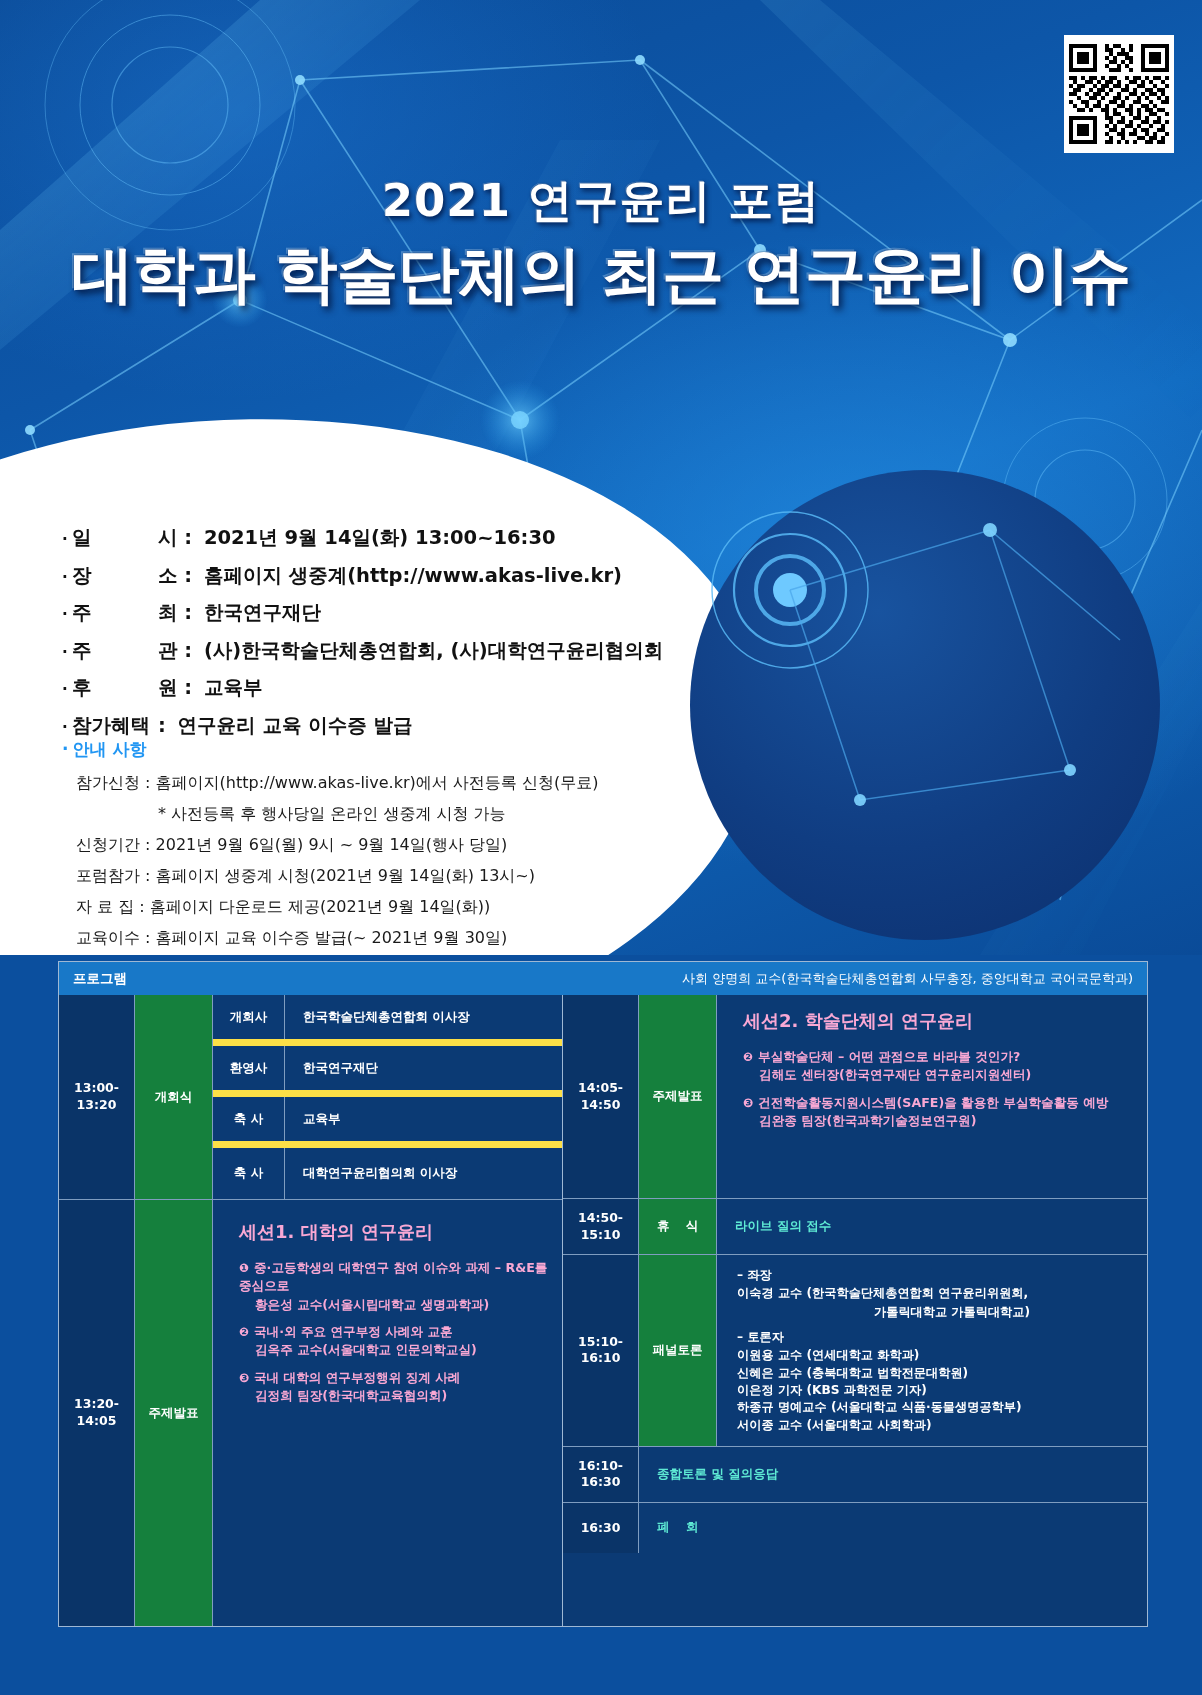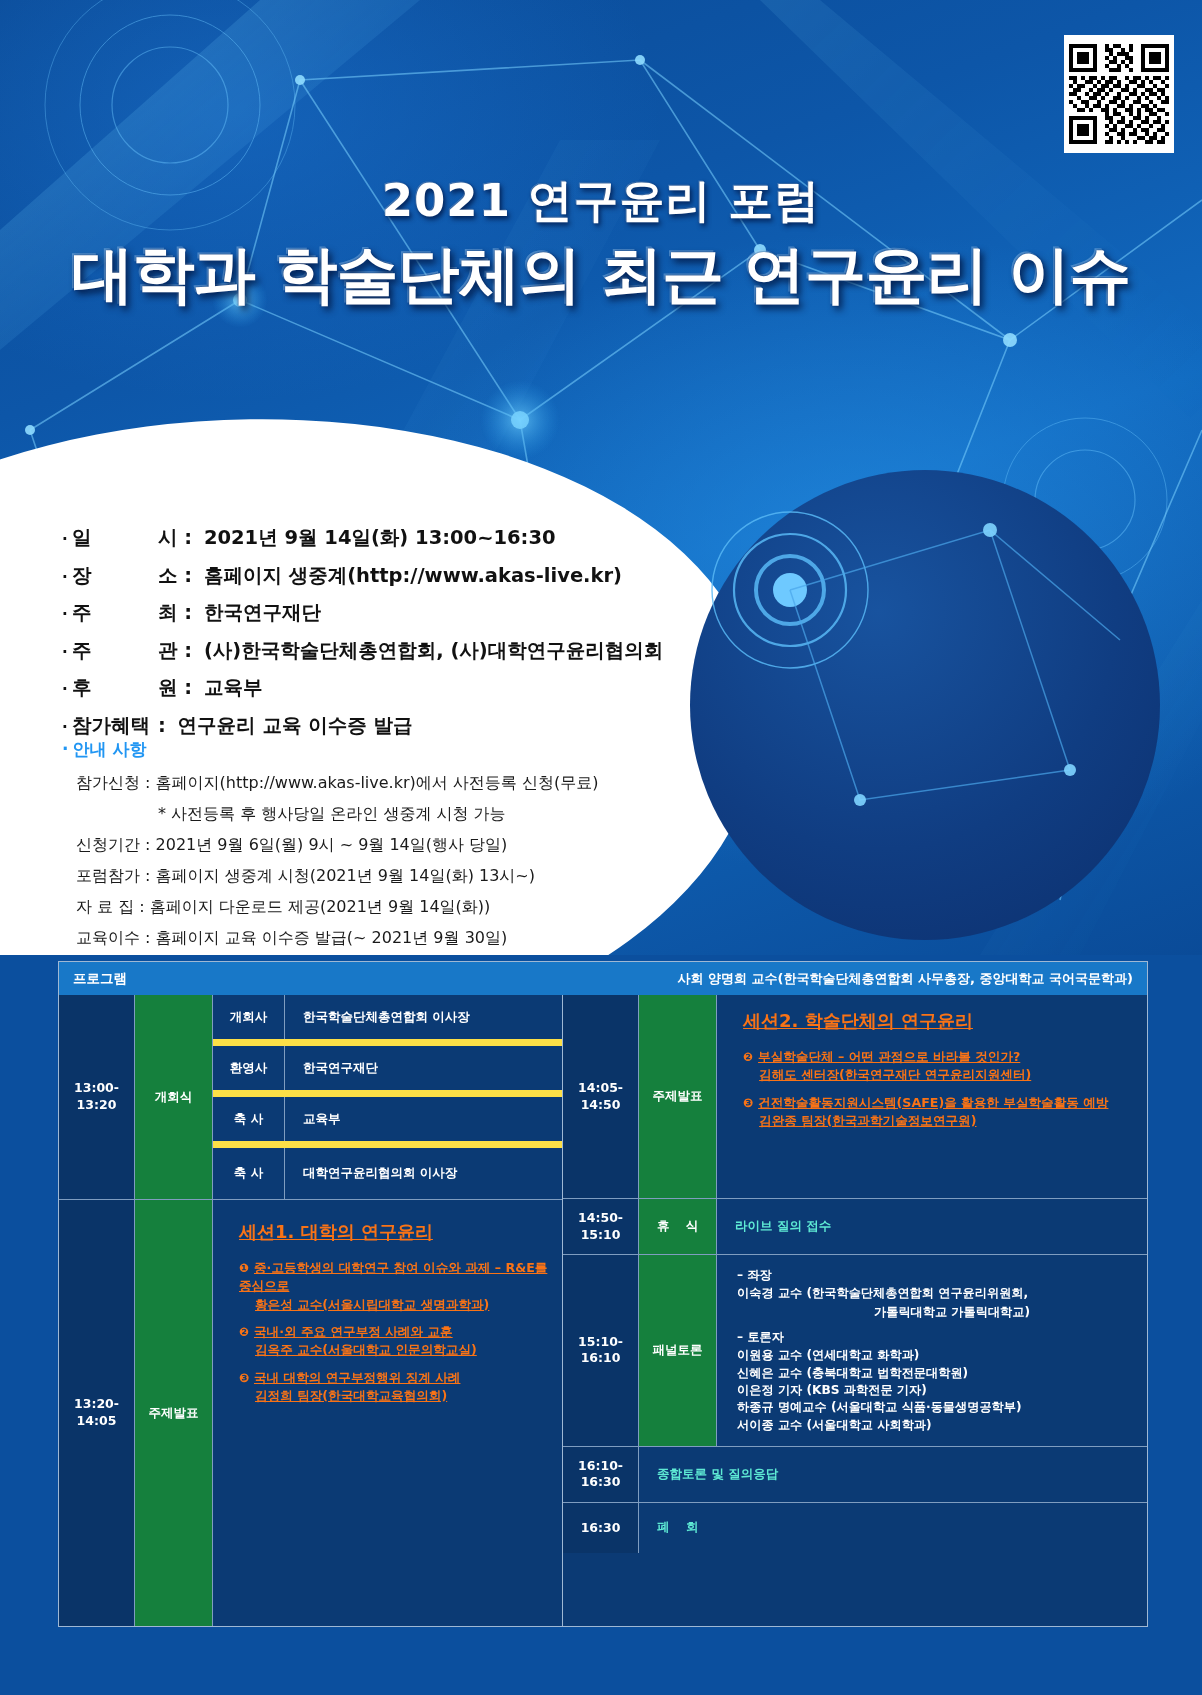--- a/index.html
+++ b/index.html
@@ -176,21 +176,21 @@
     background: #1878c8;
     padding: 0 14px;
     color: #ffffff;
   }
   .prog-header .ph-left {
     font-size: 13.5px;
     font-weight: bold;
   }
   .prog-header .ph-right {
     font-size: 13px;
-    font-weight: bold;
+    font-weight: normal;
   }
 
   .prog-body {
     display: flex;
     width: 100%;
   }
   .col-left  { width: 505px; border-right: 1px solid #9fb8d4; }
   .col-right { width: 585px; }
 
   .trow { display: flex; border-bottom: 1px solid #7f9dc0; }
@@ -246,23 +246,22 @@
     flex: 1;
     border-bottom: 7px solid #fde047;
     min-height: 51px;
   }
   .subrow:last-child { border-bottom: none; }
 
   
   .session-block {
     flex: 1;
     background: #0b3a74;
-    color: #f97316;
+    color: #f9a8d4;
     padding: 20px 14px 18px 26px;
-    text-decoration: underline;
   }
   .session-title {
     font-size: 18px;
     font-weight: bold;
     margin-bottom: 15px;
   }
   .sess-item {
     font-size: 12.6px;
     font-weight: bold;
     line-height: 1.45;

